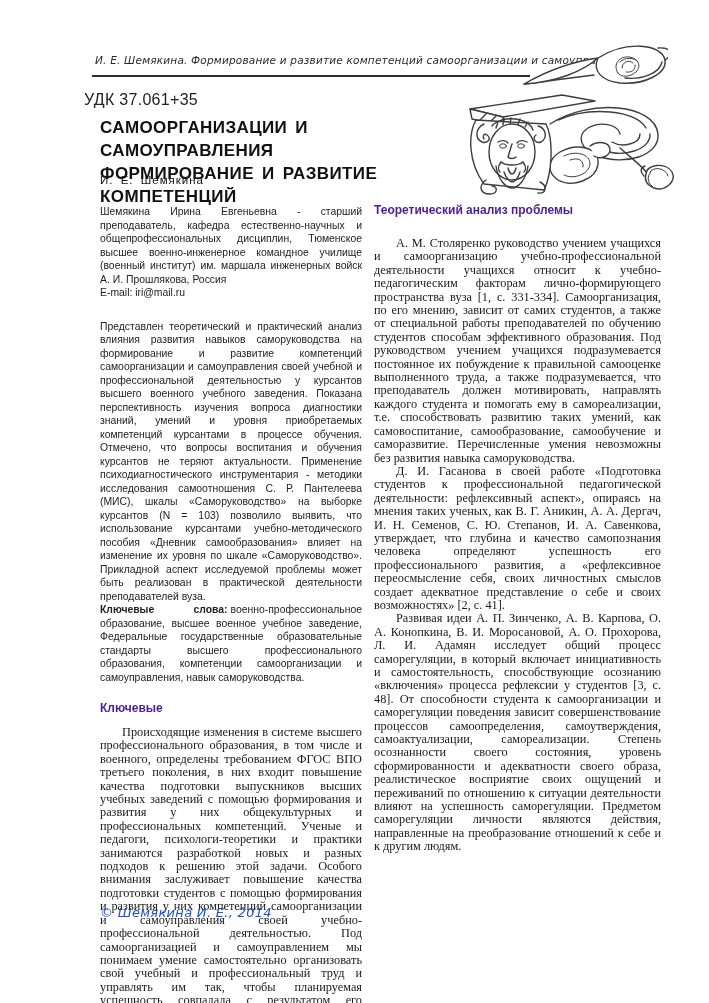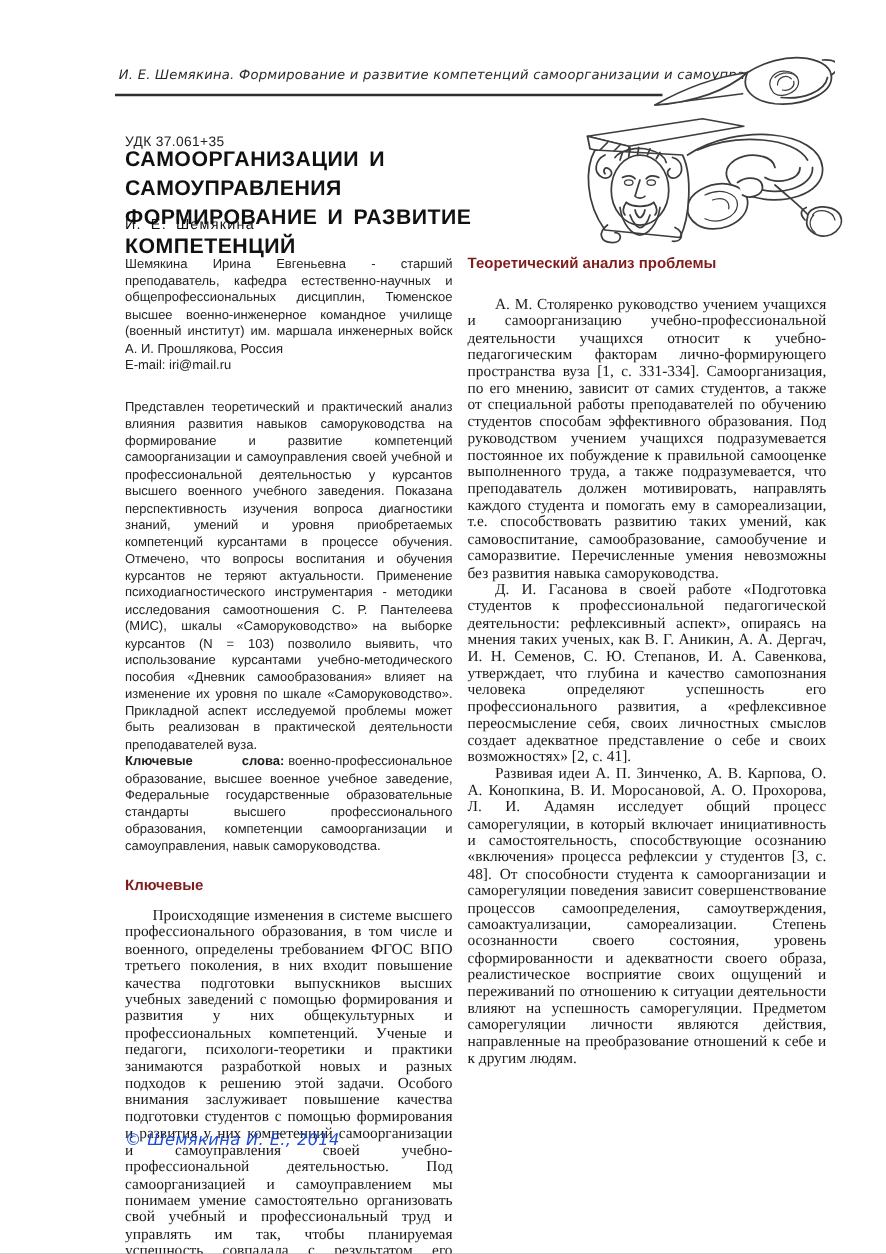--- a/index.html
+++ b/index.html
@@ -17,22 +17,22 @@
     font-family:"DejaVu Sans",sans-serif;
     font-style:italic;font-size:10.5px;color:#2a2a2a;
     letter-spacing:0.2px;white-space:nowrap;
   }
   .header-rule{
     position:absolute;left:92px;top:75px;width:438px;height:1.5px;
     background:#2f2f2f;
   }
   .header-ornament{position:absolute;left:522px;top:38px;}
   .udc{
-    position:absolute;left:100px;top:91px;
-    font-size:11px;color:#222;letter-spacing:0.3px;margin-top:17px;
+    position:absolute;left:84px;top:91px;
+    font-size:16px;color:#222;letter-spacing:0.3px;
   }
   
   .title{
     position:absolute;left:100px;top:116px;width:345px;
     font-size:17px;font-weight:bold;line-height:23px;
     letter-spacing:0.4px;word-spacing:3px;color:#111;
   }
   .author-name{
     position:absolute;left:100px;top:174px;
     font-size:11.5px;font-weight:normal;letter-spacing:1px;word-spacing:3px;color:#111;
@@ -41,21 +41,21 @@
   
   .col-left{position:absolute;left:100px;top:205px;width:262px;}
   .col-right{position:absolute;left:374px;top:203px;width:287px;}
   .meta{
     font-size:10.4px;line-height:13.5px;text-align:justify;color:#222;
   }
   .meta p{margin:0;}
   .meta .email{margin-bottom:20px;}
   .kw-label{font-weight:bold;margin-right:3px;}
   .section-heading{
-    font-size:12px;font-weight:bold;color:#7f1d1d;margin:0;
+    font-size:12px;font-weight:bold;color:#4c1d95;margin:0;
   }
   .intro-heading{margin-top:17px;}
   .serif{
     font-family:"Liberation Serif",serif;
     font-size:12.3px;line-height:13.4px;text-align:justify;color:#191919;
   }
   .serif p{margin:0;text-indent:22px;}
   .col-right .serif{margin-top:20px;}
   .col-left .serif{margin-top:11px;}
   

